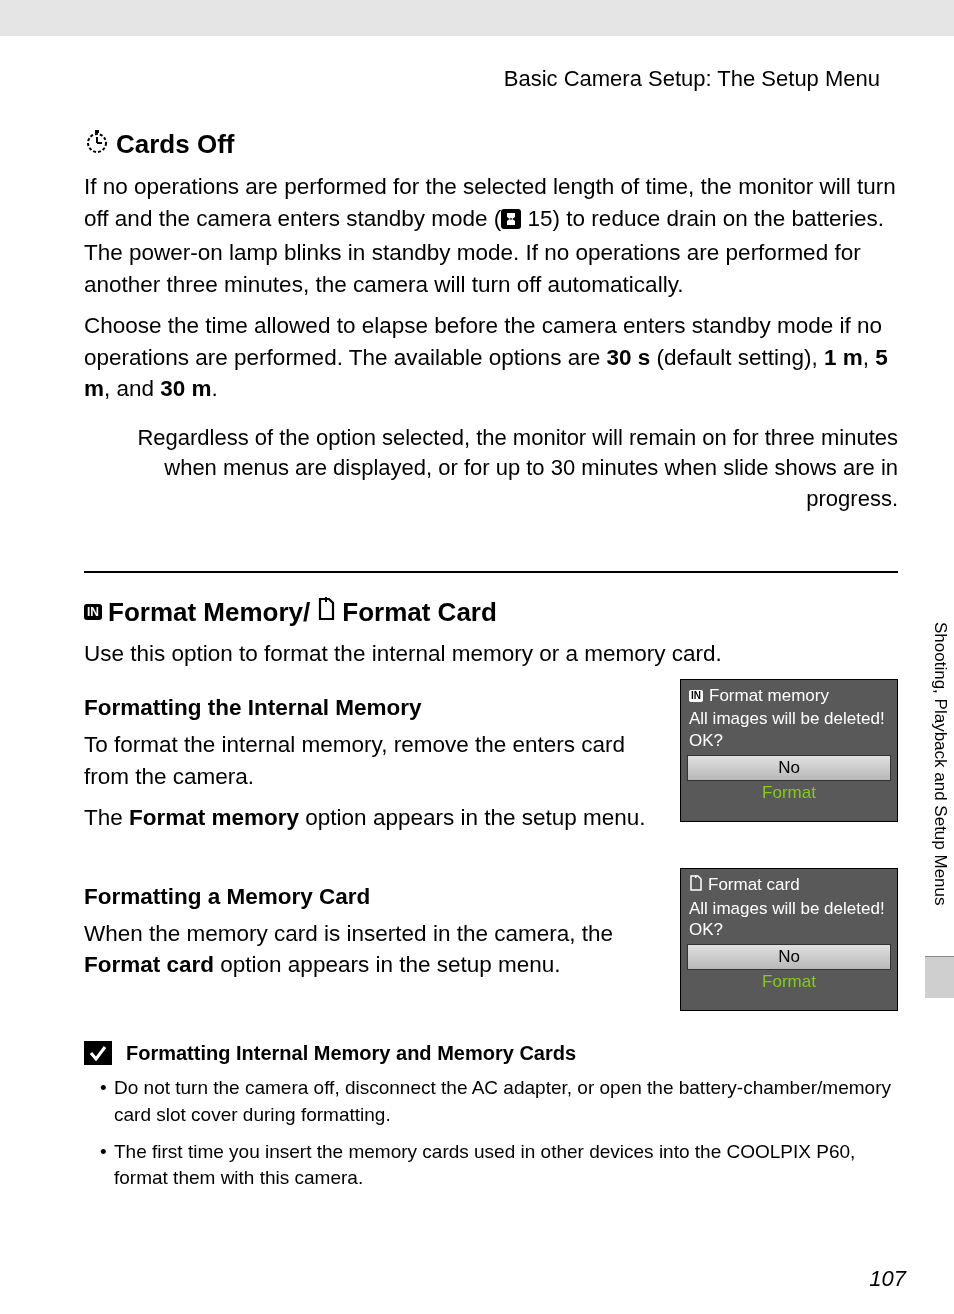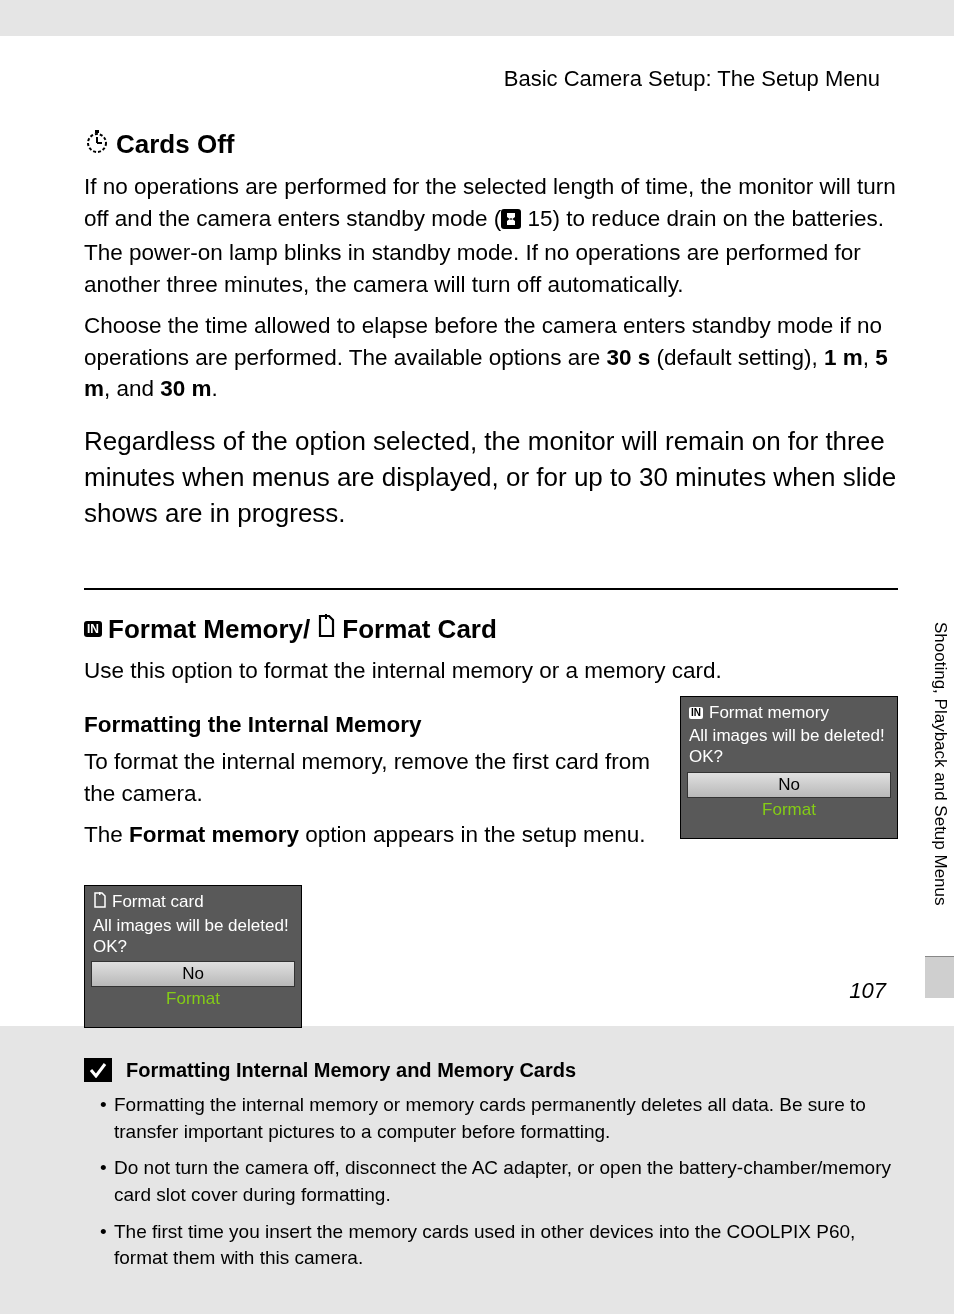--- a/index.html
+++ b/index.html
@@ -9,21 +9,21 @@
     color: #000;
     width: 954px;
     height: 1314px;
     position: relative;
   }
   .page {
     position: absolute;
     top: 36px;
     left: 0;
     width: 954px;
-    height: 990px;
+    height: 1278px;
     background: #fff;
     padding: 30px 56px 20px 84px;
   }
   .header-text {
     text-align: right;
     font-size: 22px;
     margin-bottom: 36px;
     margin-right: 18px;
   }
   .section-heading {
@@ -56,22 +56,23 @@
     width: 28px;
     height: 24px;
     background: #000;
     display: inline-flex;
     align-items: center;
     justify-content: center;
     color: #fff;
     font-size: 17px;
   }
   .notes-text {
-    font-size: 26px;
+    font-size: 22px;
     line-height: 1.4;
+    text-align: right;
   }
   hr.section-divider {
     border: none;
     border-top: 2px solid #000;
     margin: 56px 0 24px 0;
   }
   .subheading {
     font-size: 22.5px;
     font-weight: bold;
     margin-bottom: 8px;
@@ -173,21 +174,21 @@
     right: 0;
     top: 956px;
     width: 29px;
     height: 42px;
     background: #cfcfcf;
     border-top: 1px solid #888;
   }
   .page-number {
     position: absolute;
     bottom: 22px;
-    right: 68px;
+    right: 48px;
     font-style: italic;
     font-size: 22px;
   }
   .bold { font-weight: bold; }
   .in-badge {
     display:inline-block;
     background:#000;
     color:#fff;
     font-size:12px;
     font-weight:bold;
@@ -253,37 +254,43 @@
         </svg>
     </span>
     <span> Format Card</span>
   </div>
 
   <p class="body-text">Use this option to format the internal memory or a memory card.</p>
 
   <div class="two-col">
     <div class="col-text">
       <div class="subheading">Formatting the Internal Memory</div>
-      <p class="body-text">To format the internal memory, remove the first card from the camera.</p>
+      <p class="body-text">To format the internal memory, remove the enters card from the camera.</p>
       <p class="body-text">
         <span>The </span><span class="bold">Format memory</span><span> option appears in the setup menu.</span>
       </p>
     </div>
     <div class="dialog">
       <div class="dialog-title">
         <span class="in-badge-white">IN</span>
         <span>Format memory</span>
       </div>
       <div class="dialog-msg">All images will be deleted! OK?</div>
       <div class="dialog-option selected">No</div>
       <div class="dialog-option unselected">Format</div>
     </div>
   </div>
 
   <div class="two-col" style="margin-top:24px">
+    <div class="col-text">
+      <div class="subheading">Formatting a Memory Card</div>
+      <p class="body-text">
+        <span>When the memory card is inserted in the camera, the </span><span class="bold">Format card</span><span> option appears in the setup menu.</span>
+      </p>
+    </div>
     <div class="dialog">
       <div class="dialog-title">
         <span>
           <svg width="13" height="16" viewBox="0 0 13 16">
               <path d="M2 1 h7 l3 3 v11 h-10 z" fill="none" stroke="#fff" stroke-width="1.5"></path>
               <rect x="6" y="0" width="1.5" height="3" fill="#fff"></rect>
             </svg>
         </span>
         <span>Format card</span>
       </div>
@@ -296,21 +303,20 @@
   <div class="caution-box">
     <div class="caution-heading">
       <span class="caution-icon">
         <svg width="18" height="16" viewBox="0 0 18 16">
             <polyline points="2,8 7,14 16,2" fill="none" stroke="#fff" stroke-width="3"></polyline>
           </svg>
       </span>
       <span>Formatting Internal Memory and Memory Cards</span>
     </div>
     <ul class="bullet-list">
-      <li>Formatting the internal memory or memory cards permanently deletes all data. Be sure to transfer important pictures to a computer before formatting.</li>
       <li>Do not turn the camera off, disconnect the AC adapter, or open the battery-chamber/memory card slot cover during formatting.</li>
       <li>The first time you insert the memory cards used in other devices into the COOLPIX P60, format them with this camera.</li>
     </ul>
   </div>
 
   <div class="page-number">107</div>
 </div>
 
 <div class="side-tab">Shooting, Playback and Setup Menus</div>
 <div class="side-tab-marker"></div>

